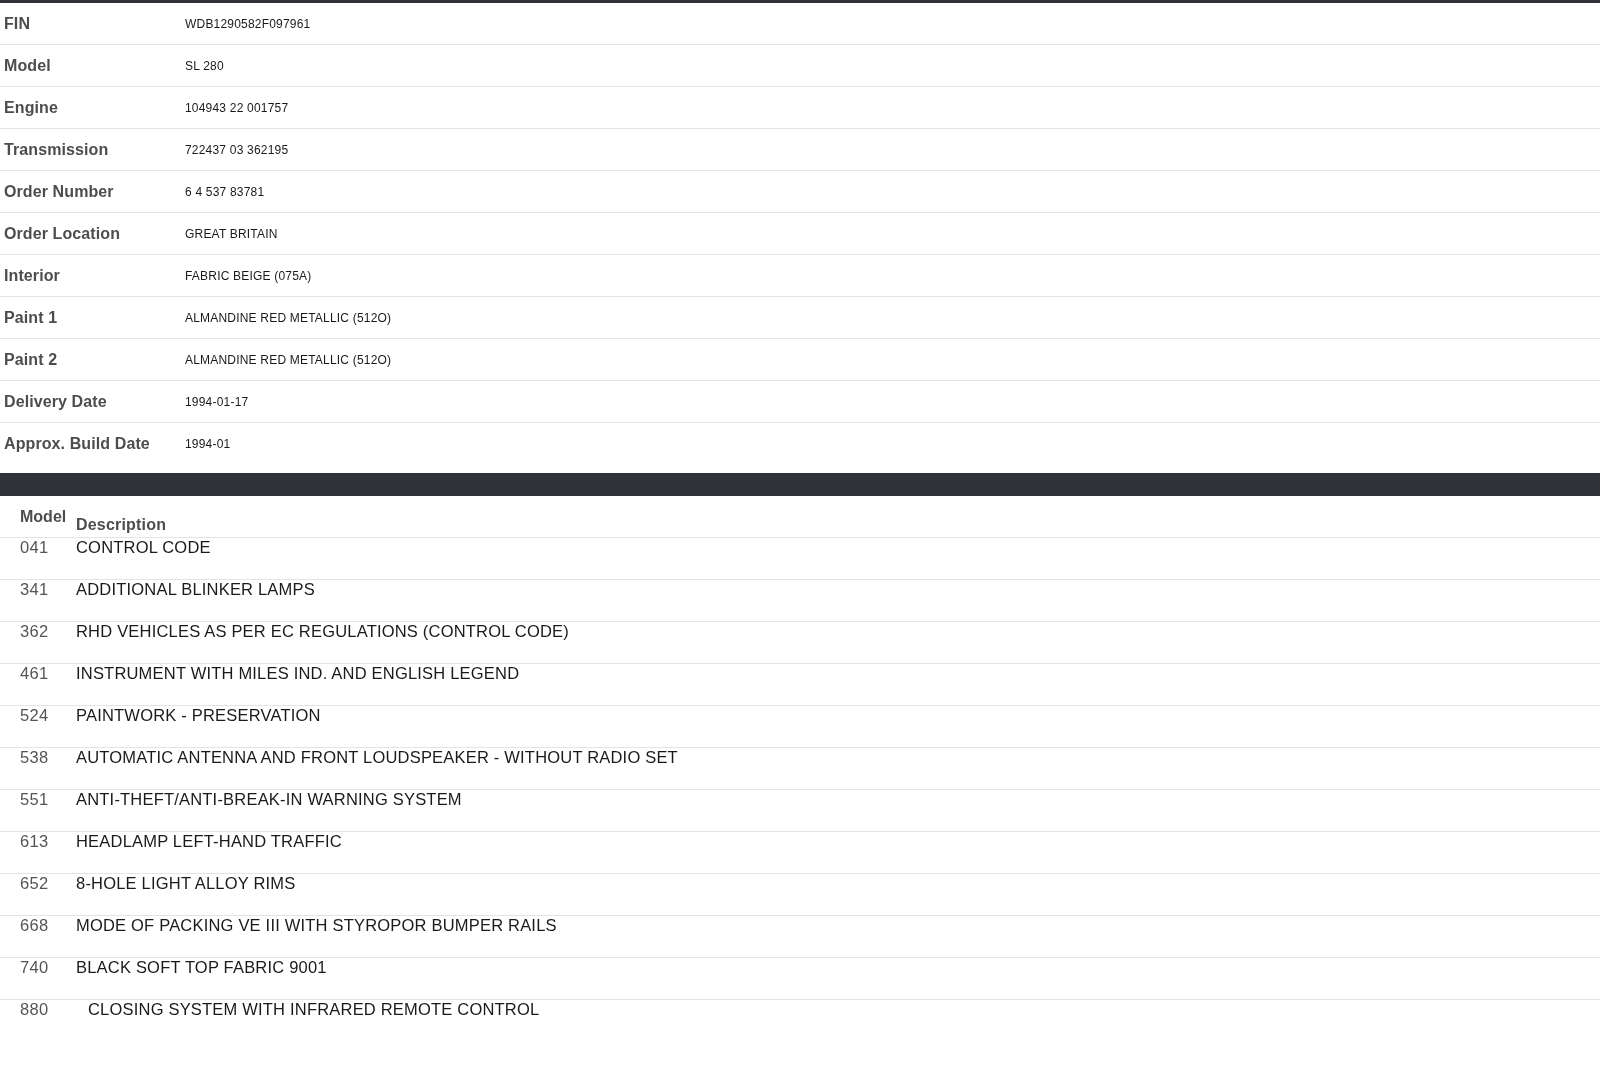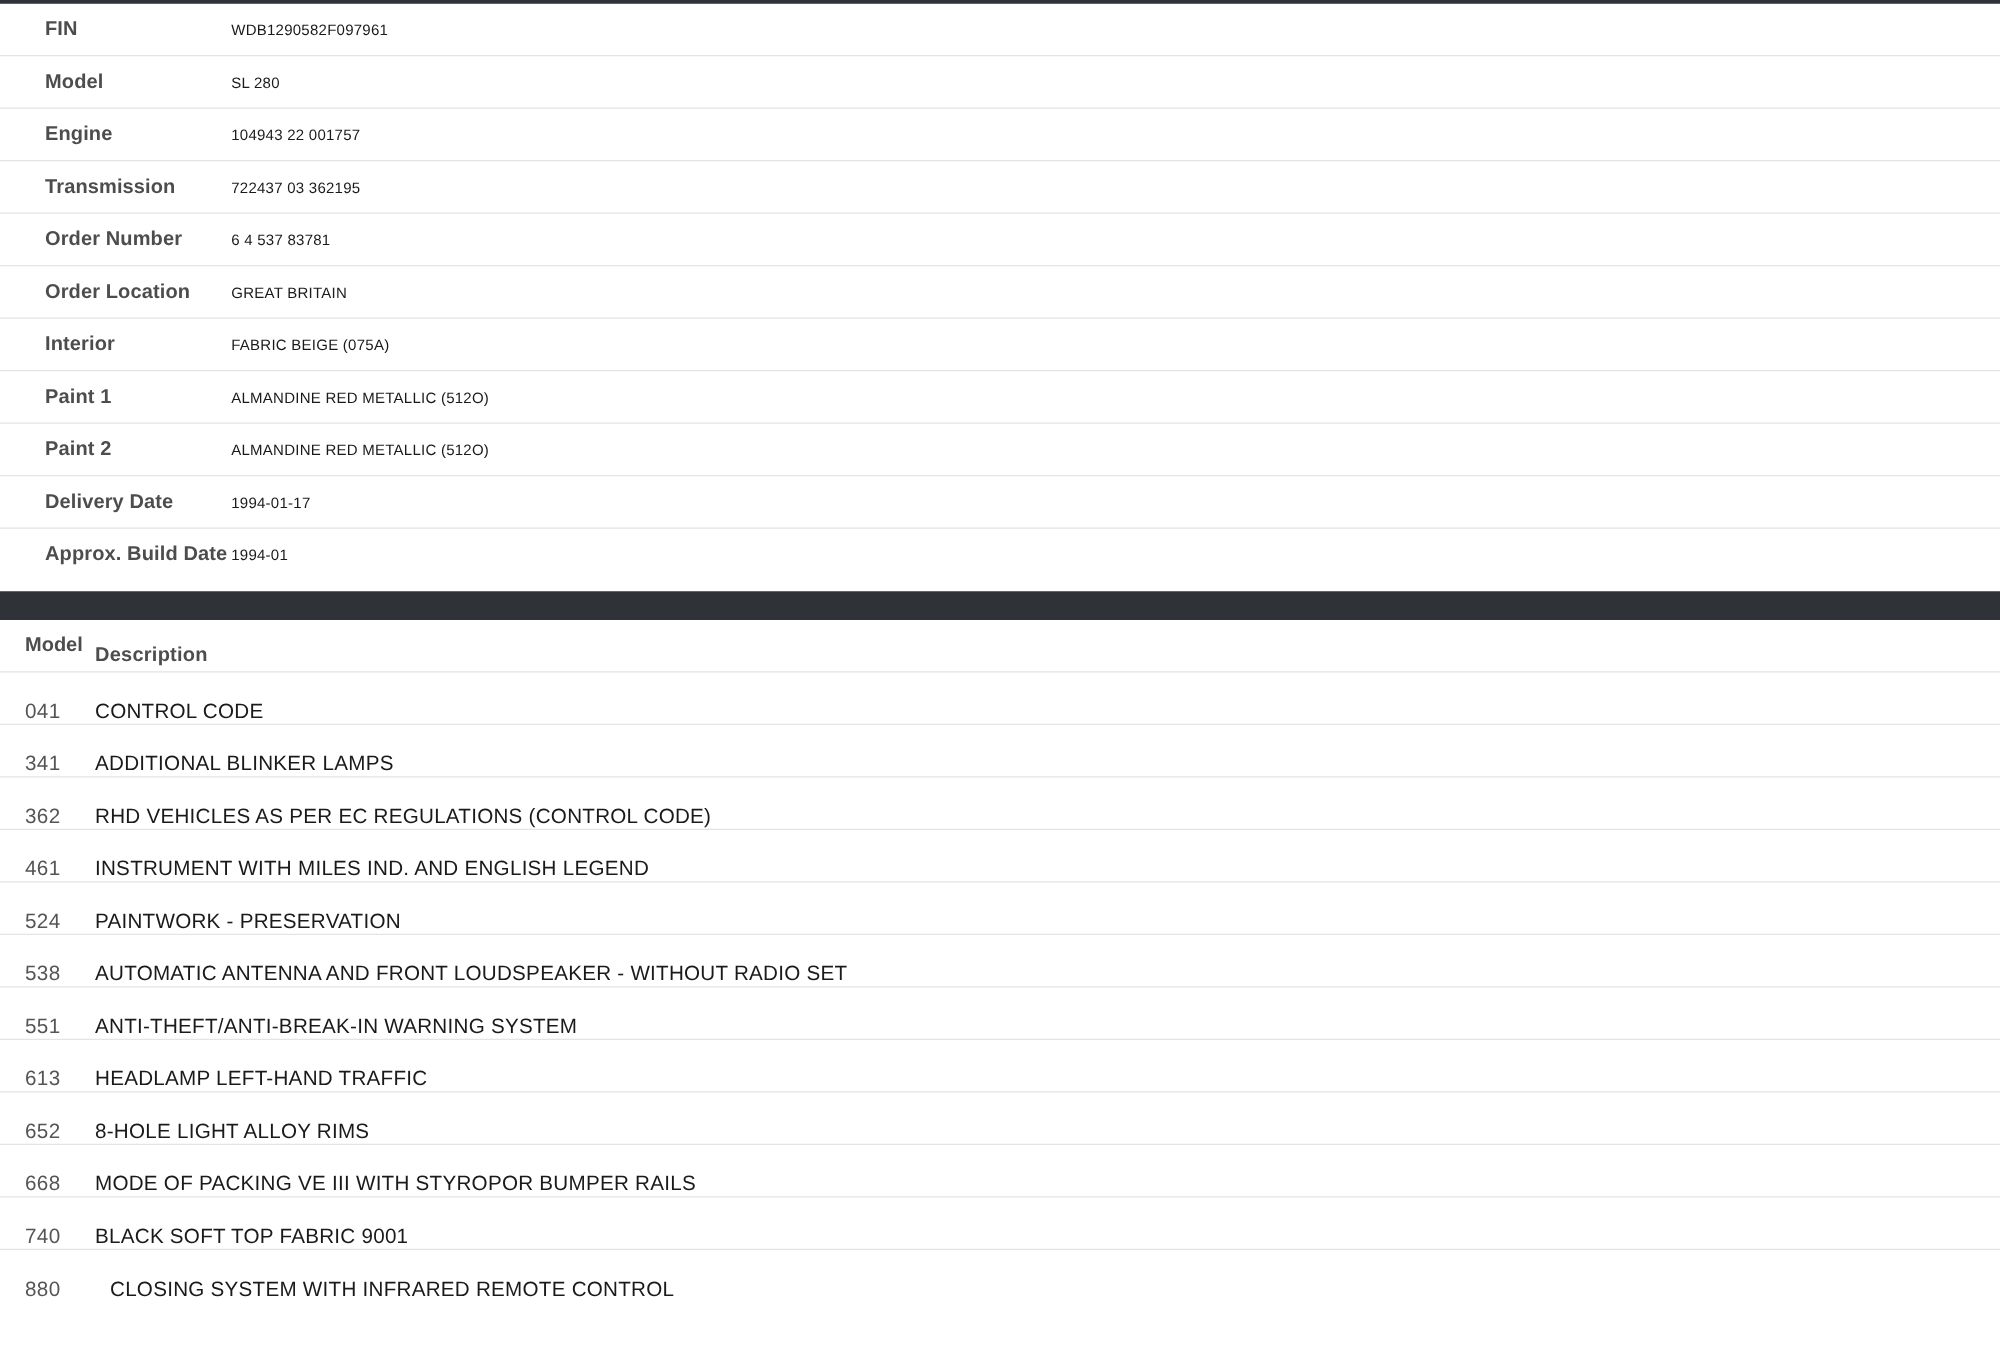--- a/index.html
+++ b/index.html
@@ -22,21 +22,21 @@
   }
   .kv-row {
     display: flex;
     align-items: center;
     height: 42px;
     border-bottom: 1px solid #e4e4e4;
   }
   .kv-row:last-child { border-bottom: none; }
   .kv-label {
     width: 185px;
-    padding-left: 36px;
+    padding-left: 4px;
     flex: 0 0 185px;
     color: #4d4d4d;
     font-size: 16px;
     font-weight: bold;
     letter-spacing: 0.1px;
   }
   .kv-value {
     color: #1a1a1a;
     font-size: 12px;
     letter-spacing: 0.2px;
@@ -56,21 +56,21 @@
     display: flex;
     align-items: center;
     height: 42px;
     border-bottom: 1px solid #e4e4e4;
     color: #4d4d4d;
     font-size: 16px;
     font-weight: bold;
   }
   .codes-row {
     display: flex;
-    align-items: flex-end;
+    align-items: flex-start;
     height: 42px;
     border-bottom: 1px solid #e4e4e4;
   }
   .codes-row:last-child { border-bottom: none; gap: 12px; }
   .code-cell {
     width: 76px;
     flex: 0 0 76px;
     padding-left: 20px;
   }
   .codes-row .code-cell {

